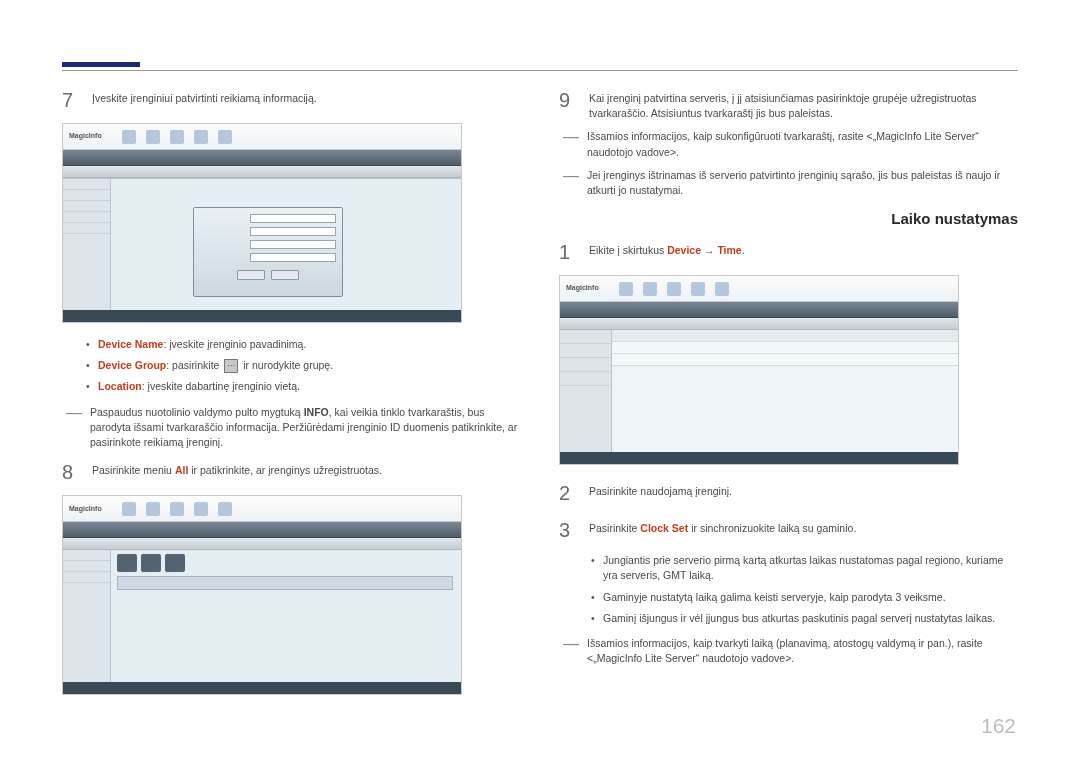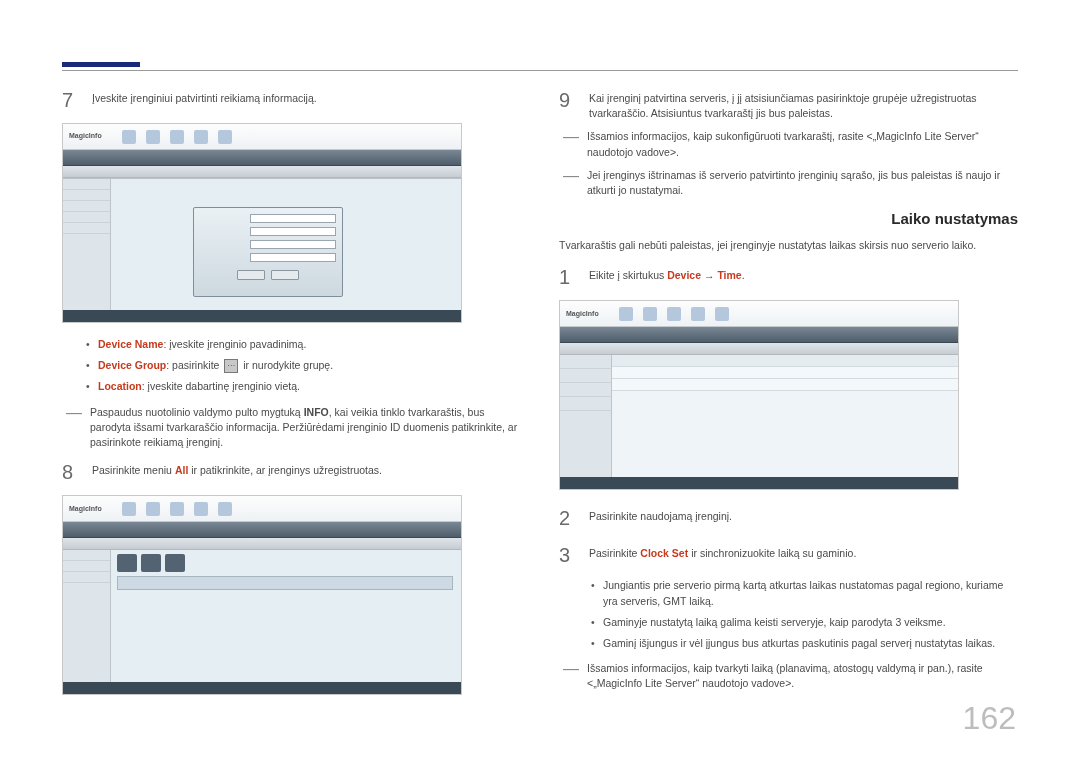--- a/index.html
+++ b/index.html
@@ -192,21 +192,21 @@
     font-weight: 700;
     color: #2a2a2a;
     margin: 10px 0 8px 0;
     text-align: right;
   }
   .para { margin-bottom:10px; }
   .pg-num {
     position:absolute;
     right:64px;
     bottom:22px;
-    font-size:32px;
+    font-size:21px;
     color:#bdbdbd;
     font-weight:300;
   }
 </style>
 </head>
 <body>
 
 <div class="top-accent"></div>
 <div class="hr"></div>
 
@@ -336,21 +336,20 @@
       <div class="dash-item">
         <span class="dash">―</span>
         <span class="txt">Išsamios informacijos, kaip sukonfigūruoti tvarkaraštį, rasite &lt;„MagicInfo Lite Server“ naudotojo vadove&gt;.</span>
       </div>
       <div class="dash-item">
         <span class="dash">―</span>
         <span class="txt">Jei įrenginys ištrinamas iš serverio patvirtinto įrenginių sąrašo, jis bus paleistas iš naujo ir atkurti jo nustatymai.</span>
       </div>
 
       <div class="h2">Laiko nustatymas</div>
-      <div class="para">Tvarkaraštis gali nebūti paleistas, jei įrenginyje nustatytas laikas skirsis nuo serverio laiko.</div>
 
       <div class="step">
         <div class="step-num">1</div>
         <div class="step-text">
           <span>Eikite į skirtukus </span><span class="red">Device</span><span> → </span><span class="red">Time</span><span>.</span>
         </div>
       </div>
 
       <div class="shot-wrap">
         <div class="shot" style="height:190px">

